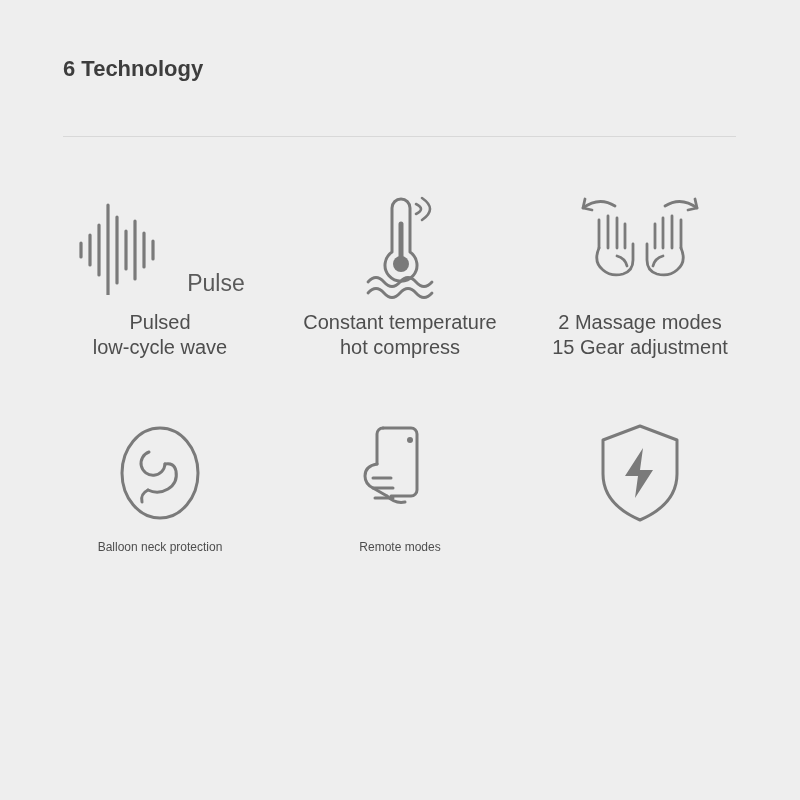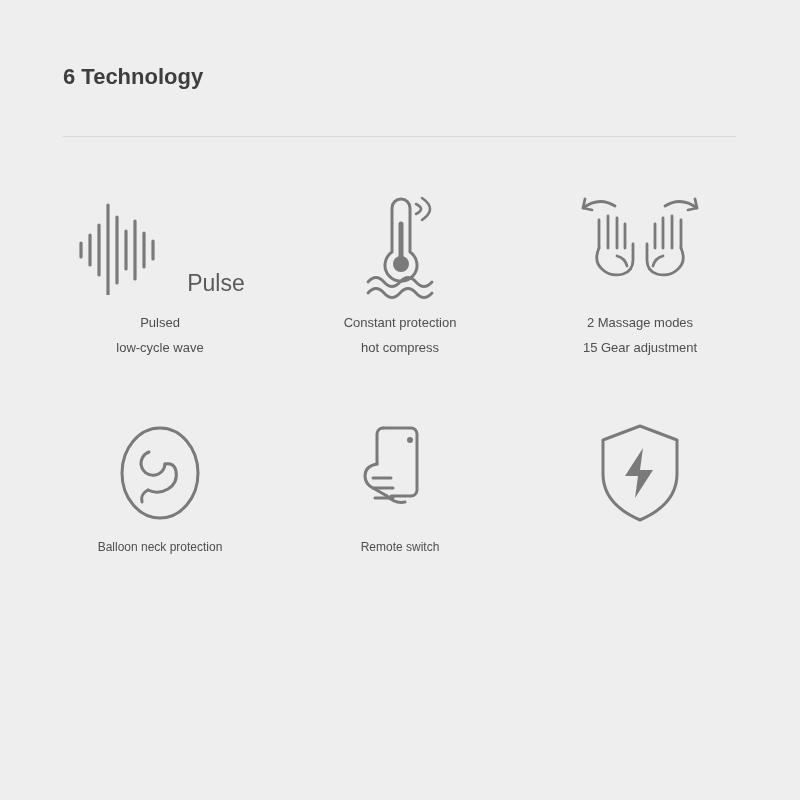--- a/index.html
+++ b/index.html
@@ -40,21 +40,21 @@
     font-size: 17px;
     font-weight: normal;
     color: #c9c9c9;
     vertical-align: 3px;
   }
   .header-line2 {
     font-size: 22px;
     color: #3d3d3d;
     font-weight: bold;
     line-height: 30px;
-    margin-top: 10px;
+    margin-top: 2px;
   }
   .header-rule {
     position: absolute;
     left: 63px;
     top: 136px;
     width: 673px;
     height: 1px;
     background: #d8d8d8;
   }
   
@@ -74,21 +74,21 @@
     flex-direction: column;
   }
   .icon-box {
     height: 130px;
     display: flex;
     align-items: center;
     justify-content: center;
   }
   .caption {
     text-align: center;
-    font-size: 13px;
+    font-size: 20px;
     line-height: 25px;
     color: #4e4e4e;
     white-space: pre-line;
   }
   .row2 .icon-box { height: 125px; }
   .row2 .caption { font-size: 12px; }
   .pulse-label {
     font-size: 23px;
     color: #5a5a5a;
     margin-left: 2px;
@@ -142,21 +142,21 @@
             <path d="M42 18 a9 9 0 0 1 18 0 v44 a16 16 0 1 1 -18 0 z"></path>
             <circle cx="51" cy="74" r="8" fill="#7a7a7a" stroke="none"></circle>
             <line x1="51" y1="34" x2="51" y2="70" stroke-width="5"></line>
             <path d="M66 14 q10 5 0 10" stroke-width="2.6"></path>
             <path d="M72 8 q16 11 0 22" stroke-width="2.6"></path>
             <path d="M18 92 q8 -9 16 0 t16 0 t16 0 t16 0" stroke-width="2.8"></path>
             <path d="M18 103 q8 -9 16 0 t16 0 t16 0 t16 0" stroke-width="2.8"></path>
           </g>
         </svg>
       </div>
-      <div class="caption">Constant protection
+      <div class="caption">Constant temperature
 hot compress</div>
     </div>
 
     <div class="cell row1">
       <div class="icon-box">
         <svg width="150" height="110" viewBox="0 0 150 110">
           <g fill="none" stroke="#7a7a7a" stroke-width="2.8" stroke-linecap="round" stroke-linejoin="round">
 
             <path d="M18 18 q16 -12 32 -2"></path>
             <path d="M18 18 l2 -9 M18 18 l9 2"></path>
@@ -206,21 +206,21 @@
             <path d="M38 10 a6 6 0 0 0 -6 6 v30"></path>
             <circle cx="65" cy="22" r="3" fill="#7a7a7a" stroke="none"></circle>
             <path d="M32 46 q-12 2 -12 12 q0 8 8 12 l14 8"></path>
             <path d="M28 60 h18"></path>
             <path d="M28 70 h20"></path>
             <path d="M30 80 h18"></path>
             <path d="M42 78 q8 8 18 6"></path>
           </g>
         </svg>
       </div>
-      <div class="caption">Remote switch</div>
+      <div class="caption">Remote modes</div>
     </div>
 
     <div class="cell row2">
       <div class="icon-box">
         <svg width="110" height="110" viewBox="0 0 110 110">
           <g fill="none" stroke="#7a7a7a" stroke-width="3" stroke-linejoin="round">
             <path d="M55 8 L92 22 v34 q0 30 -37 46 q-37 -16 -37 -46 V22 z"></path>
             <path d="M58 30 L40 58 h13 l-3 22 l18 -28 h-13 z" fill="#7a7a7a" stroke="none"></path>
           </g>
         </svg>

